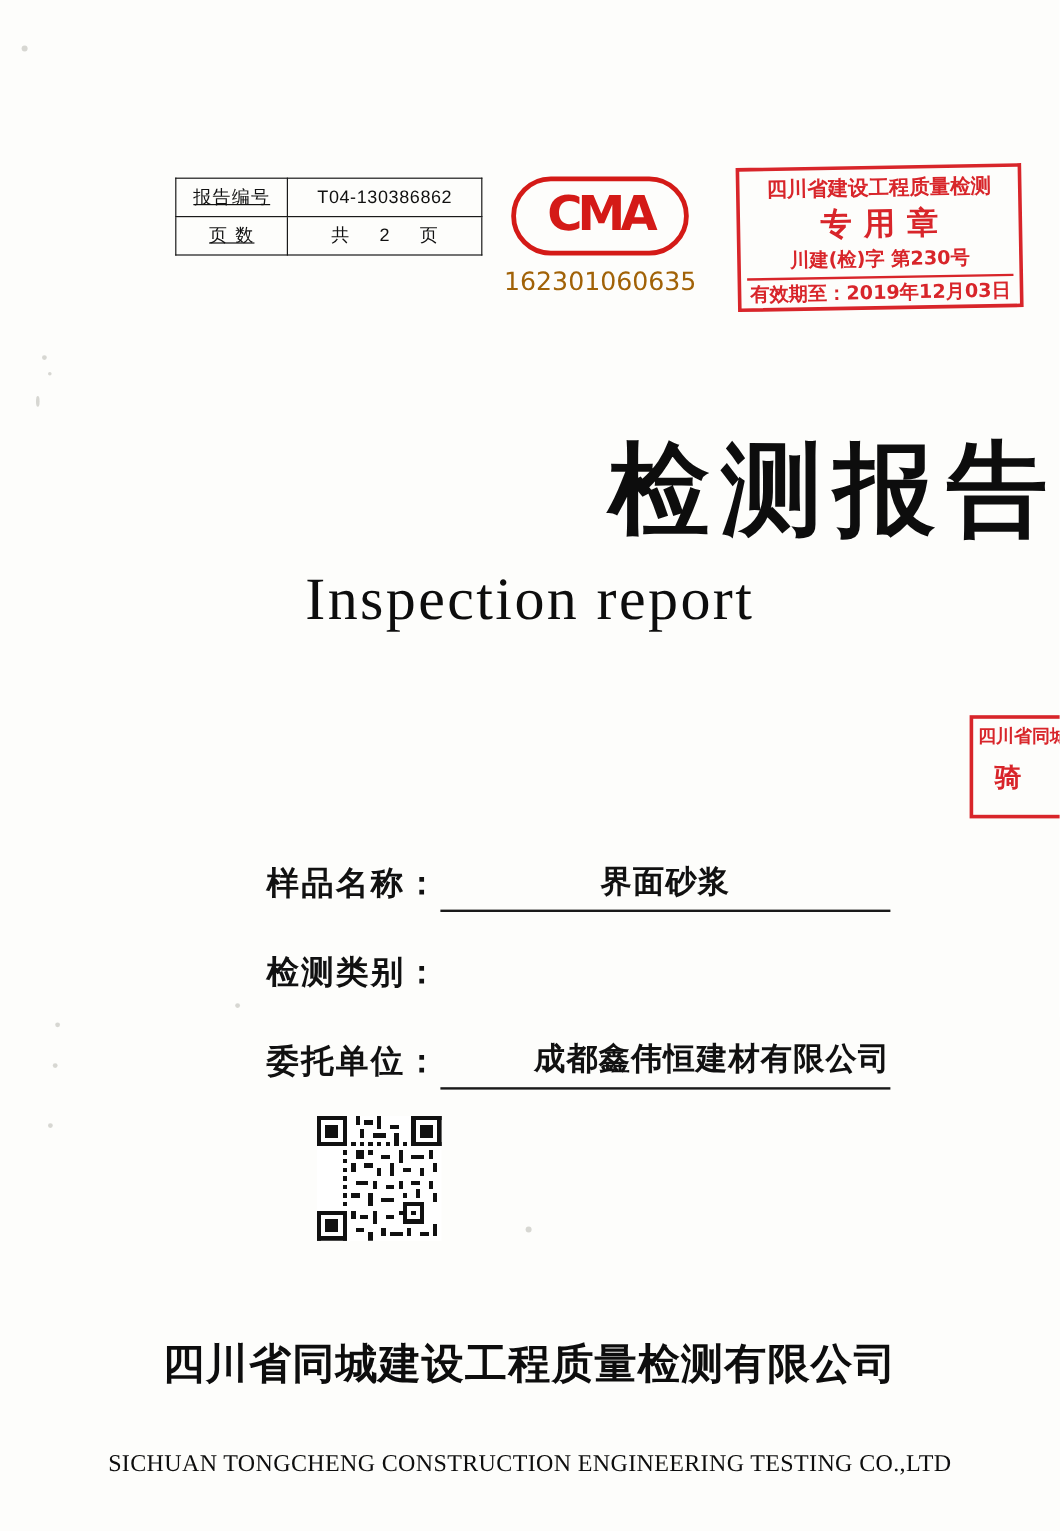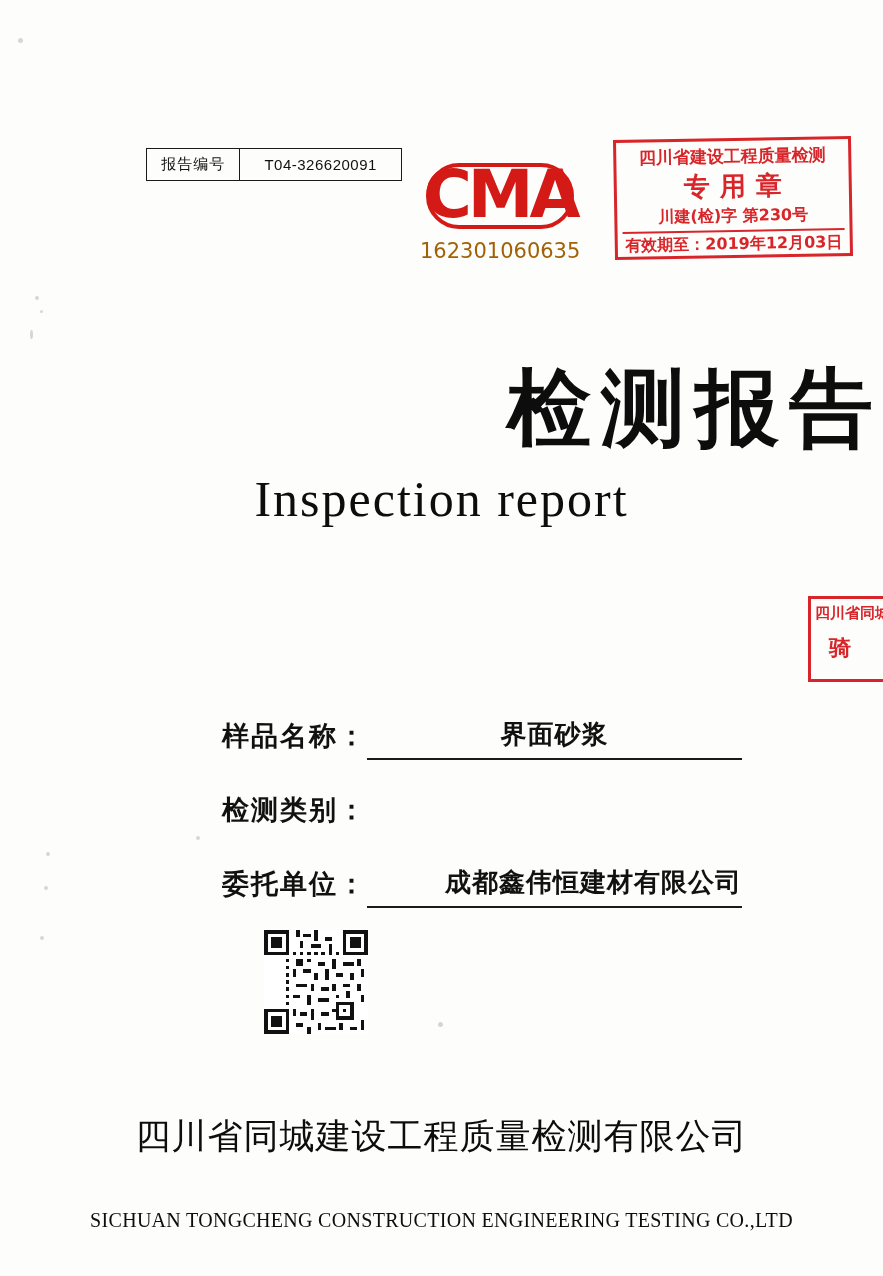--- a/index.html
+++ b/index.html
@@ -43,46 +43,46 @@
     border: 1px solid #1a1a1a;
     height: 31px;
     font-size: 15px;
     text-align: center;
     padding: 0 4px;
     white-space: nowrap;
   }
   .hdr-table td.lbl {
     width: 88px;
     letter-spacing: 1px;
+    text-decoration: underline;
   }
   .hdr-table td.val {
     width: 160px;
     font-family: "Liberation Sans", sans-serif;
     letter-spacing: .5px;
   }
   .pages-val span { margin: 0 10px; }
 
   
   .cma {
     position: absolute;
     left: 420px;
     top: 143px;
     width: 160px;
     text-align: center;
     color: #d41a17;
   }
   .cma-glyph {
     font-family: "DejaVu Sans", sans-serif;
-    font-size: 66px;
+    font-size: 40px;
     font-weight: bold;
     letter-spacing: -4px;
     line-height: 72px;
     position: relative;
     display: block;
-    margin-top: 16px;
   }
   .cma-ring {
     position: absolute;
     left: 6px;
     top: 4px;
     width: 148px;
     height: 66px;
     border: 4px solid #d41a17;
     border-radius: 34px;
     box-sizing: border-box;
@@ -231,21 +231,21 @@
     height: 104px;
   }
 
   
   .footer-cn {
     position: absolute;
     left: 0; right: 0;
     top: 1113px;
     text-align: center;
     font-family: "DejaVu Sans", sans-serif;
-    font-weight: normal;
+    font-weight: bold;
     font-size: 35px;
     letter-spacing: 1px;
     color: #0d0d0d;
   }
   .footer-en {
     position: absolute;
     left: 0; right: 0;
     top: 1209px;
     text-align: center;
     font-family: "Liberation Serif", serif;
@@ -266,21 +266,29 @@
   <div class="speck" style="left:46px;top:852px;width:4px;height:4px;"></div>
   <div class="speck" style="left:44px;top:886px;width:4px;height:4px;"></div>
   <div class="speck" style="left:40px;top:936px;width:4px;height:4px;"></div>
   <div class="speck" style="left:438px;top:1022px;width:5px;height:5px;"></div>
   <div class="speck" style="left:196px;top:836px;width:4px;height:4px;"></div>
 
   <table class="hdr-table">
     <tbody>
         <tr>
       <td class="lbl">报告编号</td>
-      <td class="val">T04-326620091</td>
+      <td class="val">T04-130386862</td>
+    </tr>
+    <tr>
+      <td class="lbl">页  数</td>
+      <td class="val pages-val">
+        <span>共</span>
+        <span>2</span>
+        <span>页</span>
+      </td>
     </tr>
   </tbody>
     </table>
 
   <div class="cma">
     <span class="cma-glyph">
       <span class="cma-ring"></span>
       <span>CMA</span>
     </span>
     <div class="cma-num">162301060635</div>

